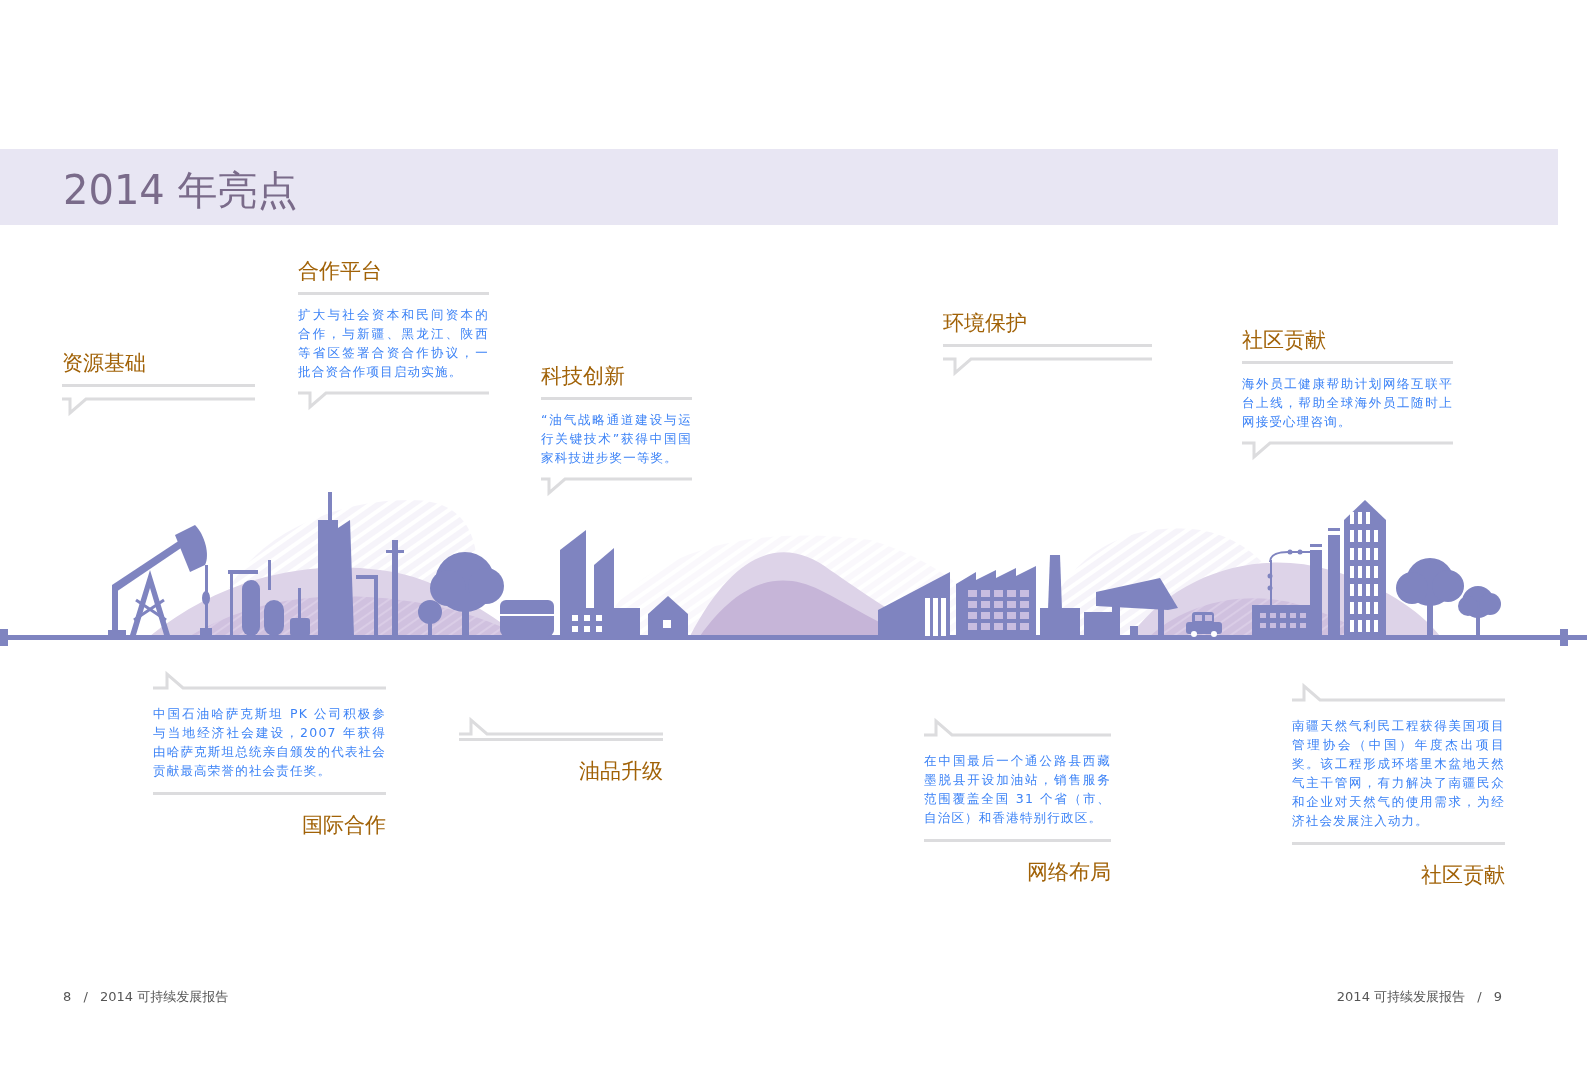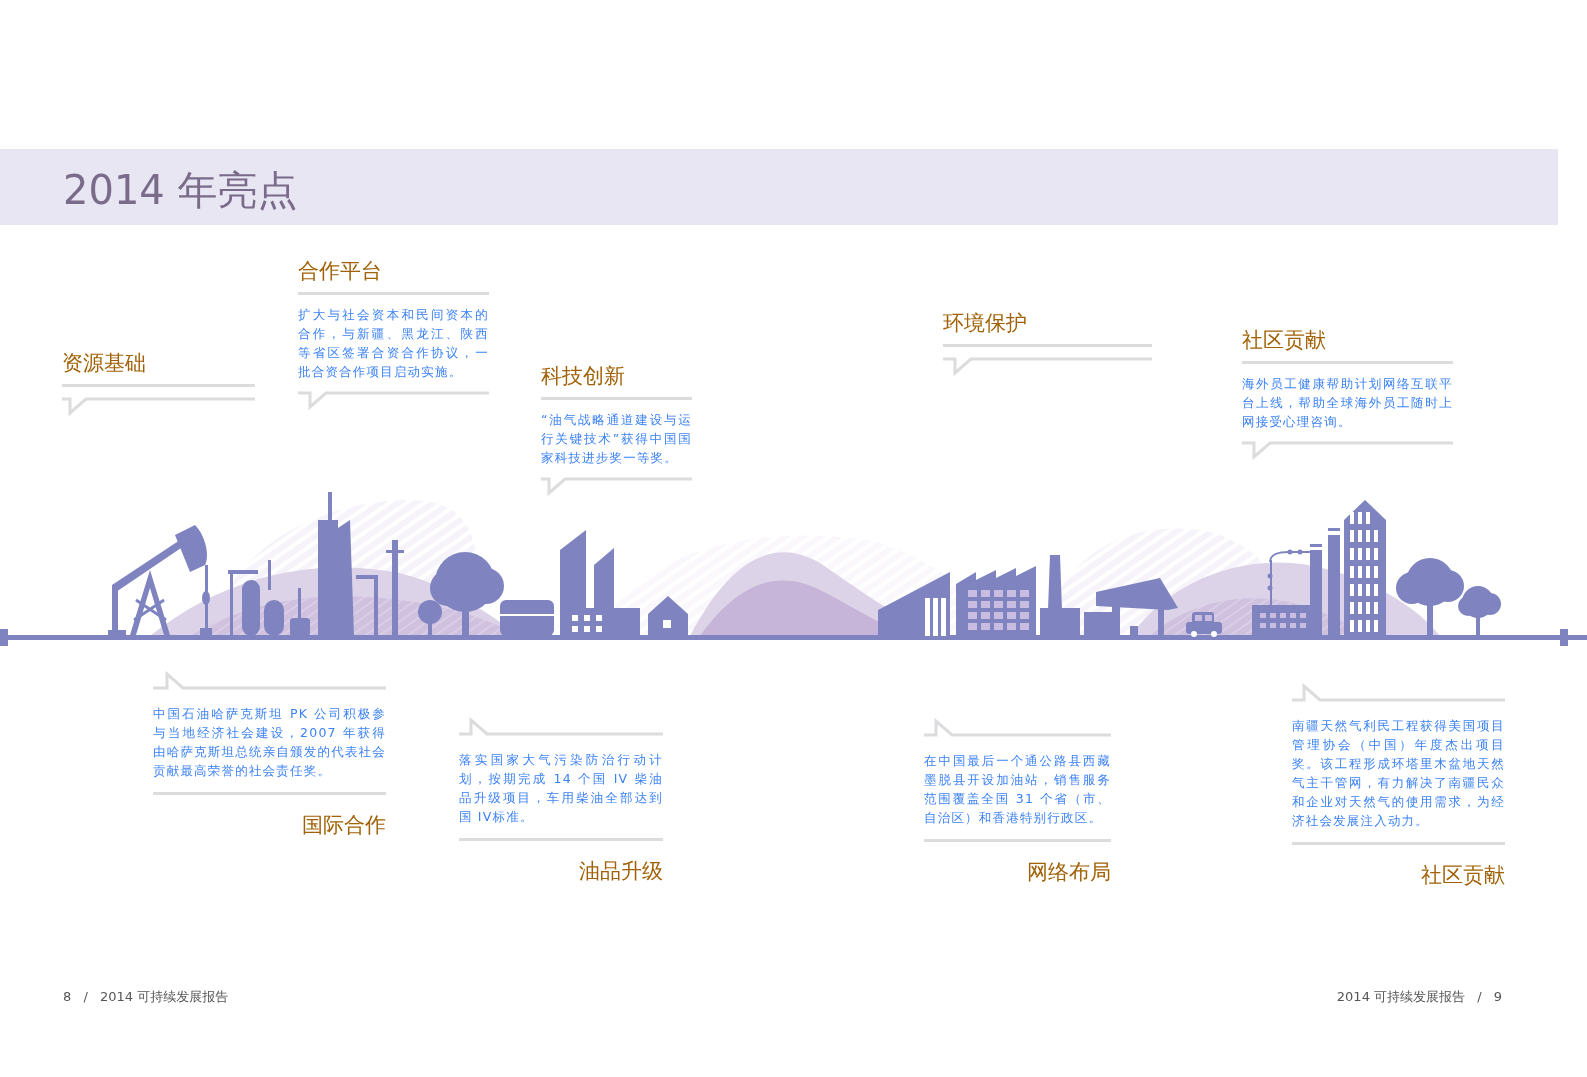--- a/index.html
+++ b/index.html
@@ -328,21 +328,20 @@
   <div class="rule"></div>
   <div class="heading">国际合作</div>
 </div>
 
 <div class="card bottom" style="left:459px; top:716px; width:204px;">
   <div class="tail">
     <svg width="204" height="22">
         <polyline points="0,18 12,18 12,4 28,18 204,18" fill="none" stroke="#dcdcde" stroke-width="3"></polyline>
       </svg>
   </div>
-  <div class="body">落实国家大气污染防治行动计划，按期完成 14 个国 IV 柴油品升级项目，车用柴油全部达到国 IV标准。</div>
   <div class="rule"></div>
   <div class="heading">油品升级</div>
 </div>
 
 <div class="card bottom" style="left:924px; top:717px; width:187px;">
   <div class="tail">
     <svg width="187" height="22">
         <polyline points="0,18 12,18 12,4 28,18 187,18" fill="none" stroke="#dcdcde" stroke-width="3"></polyline>
       </svg>
   </div>

